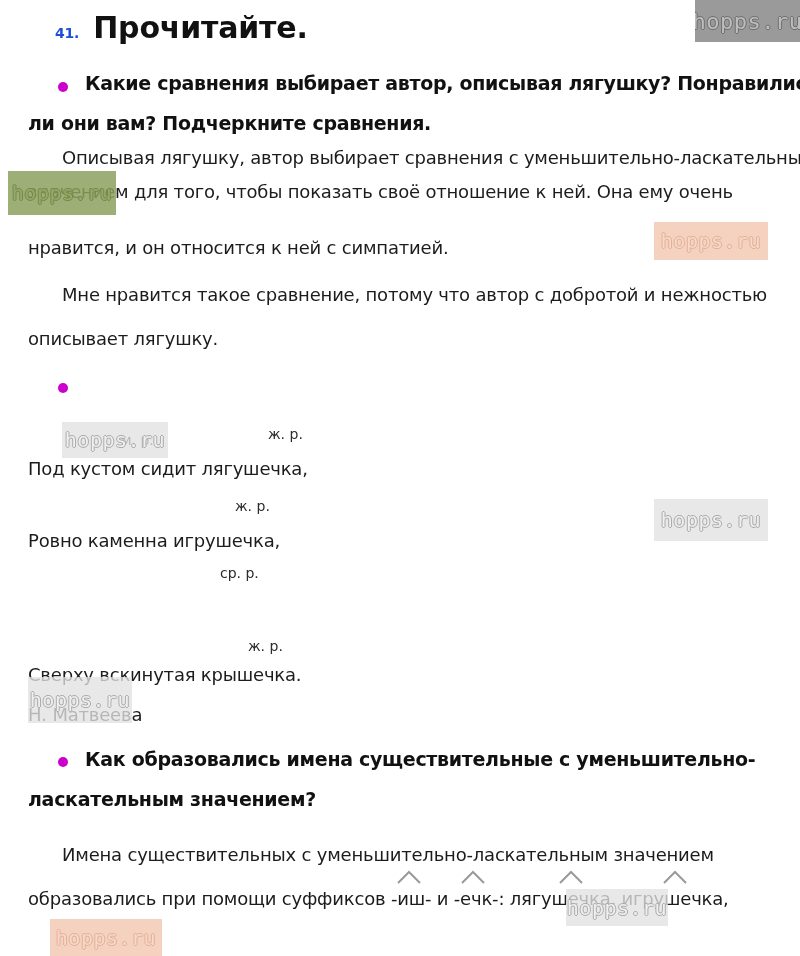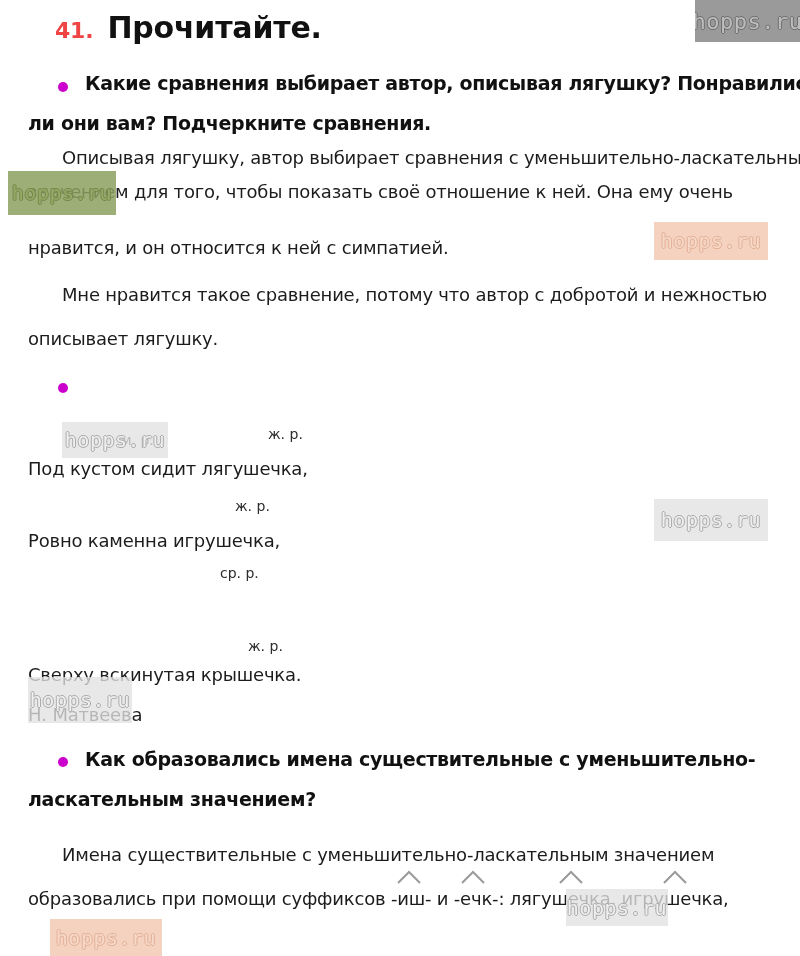--- a/index.html
+++ b/index.html
@@ -4,21 +4,21 @@
 <style>
   html,body { margin:0; padding:0; background:#ffffff; }
   #page {
     position:relative; width:800px; height:956px; overflow:hidden;
     background:#ffffff;
     font-family:"DejaVu Sans", "Liberation Sans", sans-serif;
     color:#1c1c1c;
   }
   .line { position:absolute; white-space:nowrap; font-size:18px; letter-spacing:-0.2px; color:#1c1c1c; }
   .bold  { font-weight:bold; font-size:19px; letter-spacing:-0.3px; color:#111; }
-  .title-num { color:#ef4444; font-weight:bold; font-size:22px; }
+  .title-num { color:#1d4ed8; font-weight:bold; font-size:14px; }
   .title-txt { color:#111; font-weight:bold; font-size:30px; margin-left:14px; }
   .bullet-dot { position:absolute; width:10px; height:10px; border-radius:50%; background:#cc00cc; }
   .small-label { position:absolute; white-space:nowrap; font-size:14px; color:#2c2c2c; }
   .caret { position:absolute; width:26px; height:14px; }
   .caret svg { display:block; }
   .wm {
     position:absolute; display:flex; align-items:center; justify-content:center;
     font-family:"DejaVu Sans Mono", "Liberation Mono", monospace;
     font-size:20px; letter-spacing:0.5px; white-space:nowrap; overflow:hidden;
   }
@@ -72,21 +72,21 @@
 
   <span class="small-label" style="top:638px; left:248px;">ж. р.</span>
   <div class="line" style="top:664px; left:28px;">Сверху вскинутая крышечка.</div>
 
   <div class="line" style="top:704px; left:28px;">Н. Матвеева</div>
 
   <span class="bullet-dot" style="top:757px; left:58px;"></span>
   <div class="line bold" style="top:788px; left:28px;">ласкательным значением?</div>
   <div class="line bold" style="top:748px; left:85px;">Как образовались имена существительные с уменьшительно-</div>
 
-  <div class="line" style="top:844px; left:62px;">Имена существительные с уменьшительно-ласкательным значением</div>
+  <div class="line" style="top:844px; left:62px;">Имена существительных с уменьшительно-ласкательным значением</div>
 
   <div class="line" style="top:888px; left:28px;">образовались при помощи суффиксов -иш- и -ечк-: лягушечка, игрушечка,
     <span class="caret" style="top:-18px; left:368px;">
         <svg width="26" height="14" viewBox="0 0 26 14">
           <polyline points="2,13 13,2 24,13" fill="none" stroke="#9a9a9a" stroke-width="2"></polyline>
         </svg>
       </span>
     <span class="caret" style="top:-18px; left:432px;">
         <svg width="26" height="14" viewBox="0 0 26 14">
           <polyline points="2,13 13,2 24,13" fill="none" stroke="#9a9a9a" stroke-width="2"></polyline>

